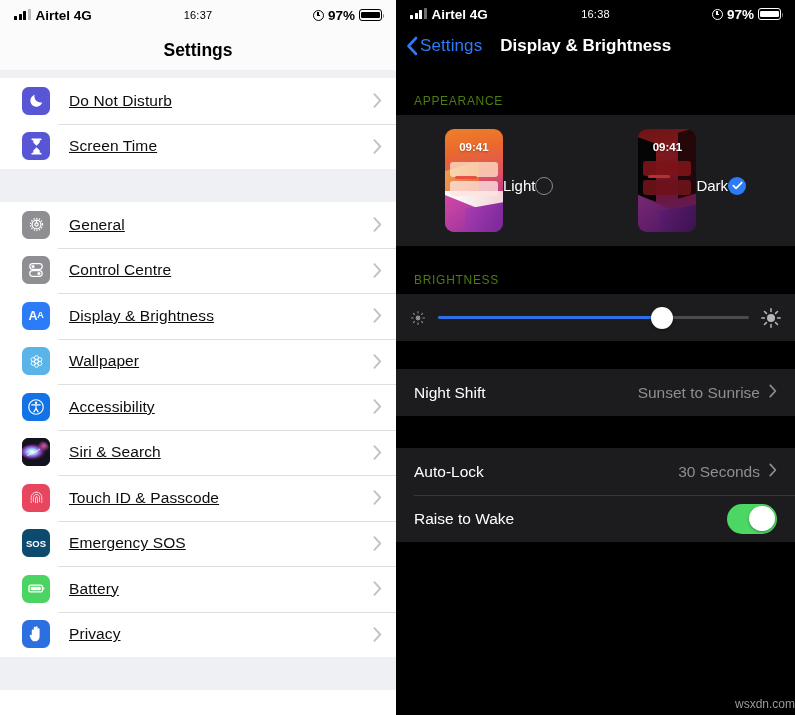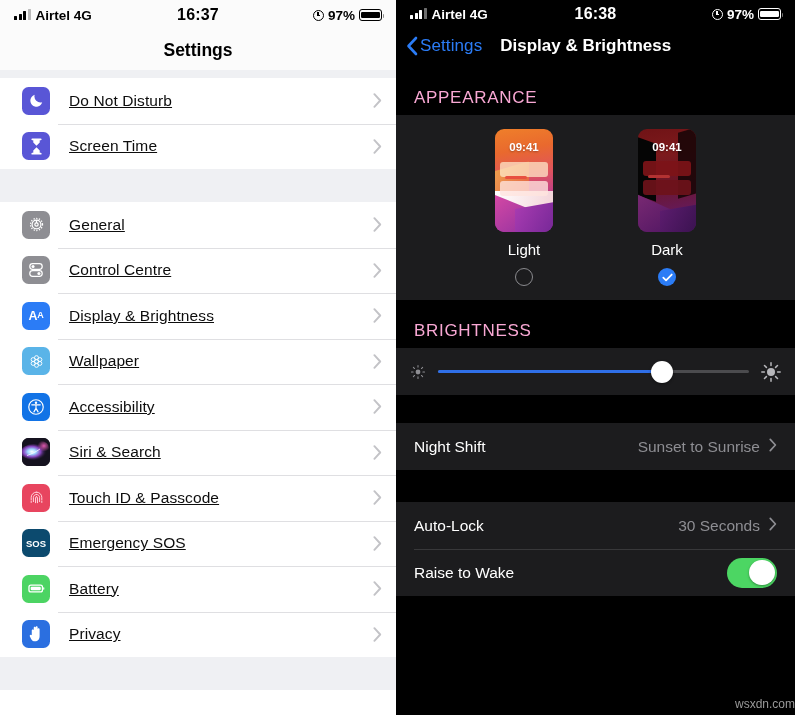--- a/index.html
+++ b/index.html
@@ -19,21 +19,21 @@
     overflow: hidden;
   }
   .statusbar-light {
     height: 30px; width: 100%;
     display: flex; align-items: center;
     padding: 0 14px;
     color: #000; font-size: 13.5px; font-weight: 600;
     background: #fbfbfb;
   }
   .sb-left { display: flex; align-items: center; gap: 5px; flex: 1; }
-  .sb-center { flex: 0 0 auto; font-size: 16px; font-weight: 700; letter-spacing: .2px;}
+  .sb-center { flex: 0 0 auto; font-size: 11px; font-weight: 400; letter-spacing: .2px;}
   .sb-right { display: flex; align-items: center; gap: 4px; flex: 1; justify-content: flex-end; }
   .bars { display: flex; align-items: flex-end; gap: 1.5px; height: 10px; }
   .bars i { width: 3px; background: #000; border-radius: .5px; display:block;}
   .bars i:nth-child(1){ height: 4px; }
   .bars i:nth-child(2){ height: 6.5px; }
   .bars i:nth-child(3){ height: 9px; }
   .bars i:nth-child(4){ height: 11px; background: #b9b9b9; }
   .bars.dark i { background: #fff; }
   .bars.dark i:nth-child(4){ background: #6d6d6d; }
   .batt { width: 23px; height: 11.5px; border: 1.3px solid currentColor; border-radius: 3px; position: relative; padding: 1.3px;}
@@ -88,31 +88,31 @@
   }
   .navbar-dark {
     height: 36px; display: flex; align-items: center;
     background: #000; padding-left: 10px; position: relative;
   }
   .back-btn { display: flex; align-items: center; color: #2b7cf6; cursor: pointer; }
   .back-btn .bchev { margin-right: 2px; display:flex; }
   .back-btn .blabel { font-size: 17px; letter-spacing: .1px;}
   .navbar-dark .dtitle { font-size: 17px; font-weight: 700; color: #fff; margin-left: 18px;}
 
-  .sect-head { color: #f9a8d4; font-size: 17px; letter-spacing: .7px; padding: 0 18px; display:flex; align-items:flex-end; }
+  .sect-head { color: #4d7c0f; font-size: 12px; letter-spacing: .7px; padding: 0 18px; display:flex; align-items:flex-end; }
   .card { background: #1c1c1e; }
   .drow { height: 47px; display: flex; align-items: center; padding: 0 18px; position: relative; }
   .drow-label { font-size: 15.5px; color: #fff; }
   .drow-val { margin-left: auto; color: #8e8e93; font-size: 15.5px; display:flex; align-items:center; gap:9px;}
   .sep-dark { position:absolute; left: 18px; right: 0; top: 0; height: 1px; background: #38383a; }
 
   
   .appearance-card { background: #1c1c1e; padding-top: 14px; }
   .thumbs { display: flex; justify-content: center; gap: 85px; }
-  .thumb-col { display: flex; flex-direction: column; align-items: center; }
+  .thumb-col { display: flex; flex-direction: row; align-items: center; }
   .thumb {
     width: 58px; height: 103px; border-radius: 9px;
     position: relative; overflow: hidden;
   }
   .thumb .ttime {
     position: absolute; top: 12px; left: 0; right: 0; text-align: center;
     font-size: 11.5px; font-weight: 600; color: #fff; z-index: 5;
     text-shadow: 0 1px 2px rgba(0,0,0,.3);
   }
   .thumb-light-bg {

